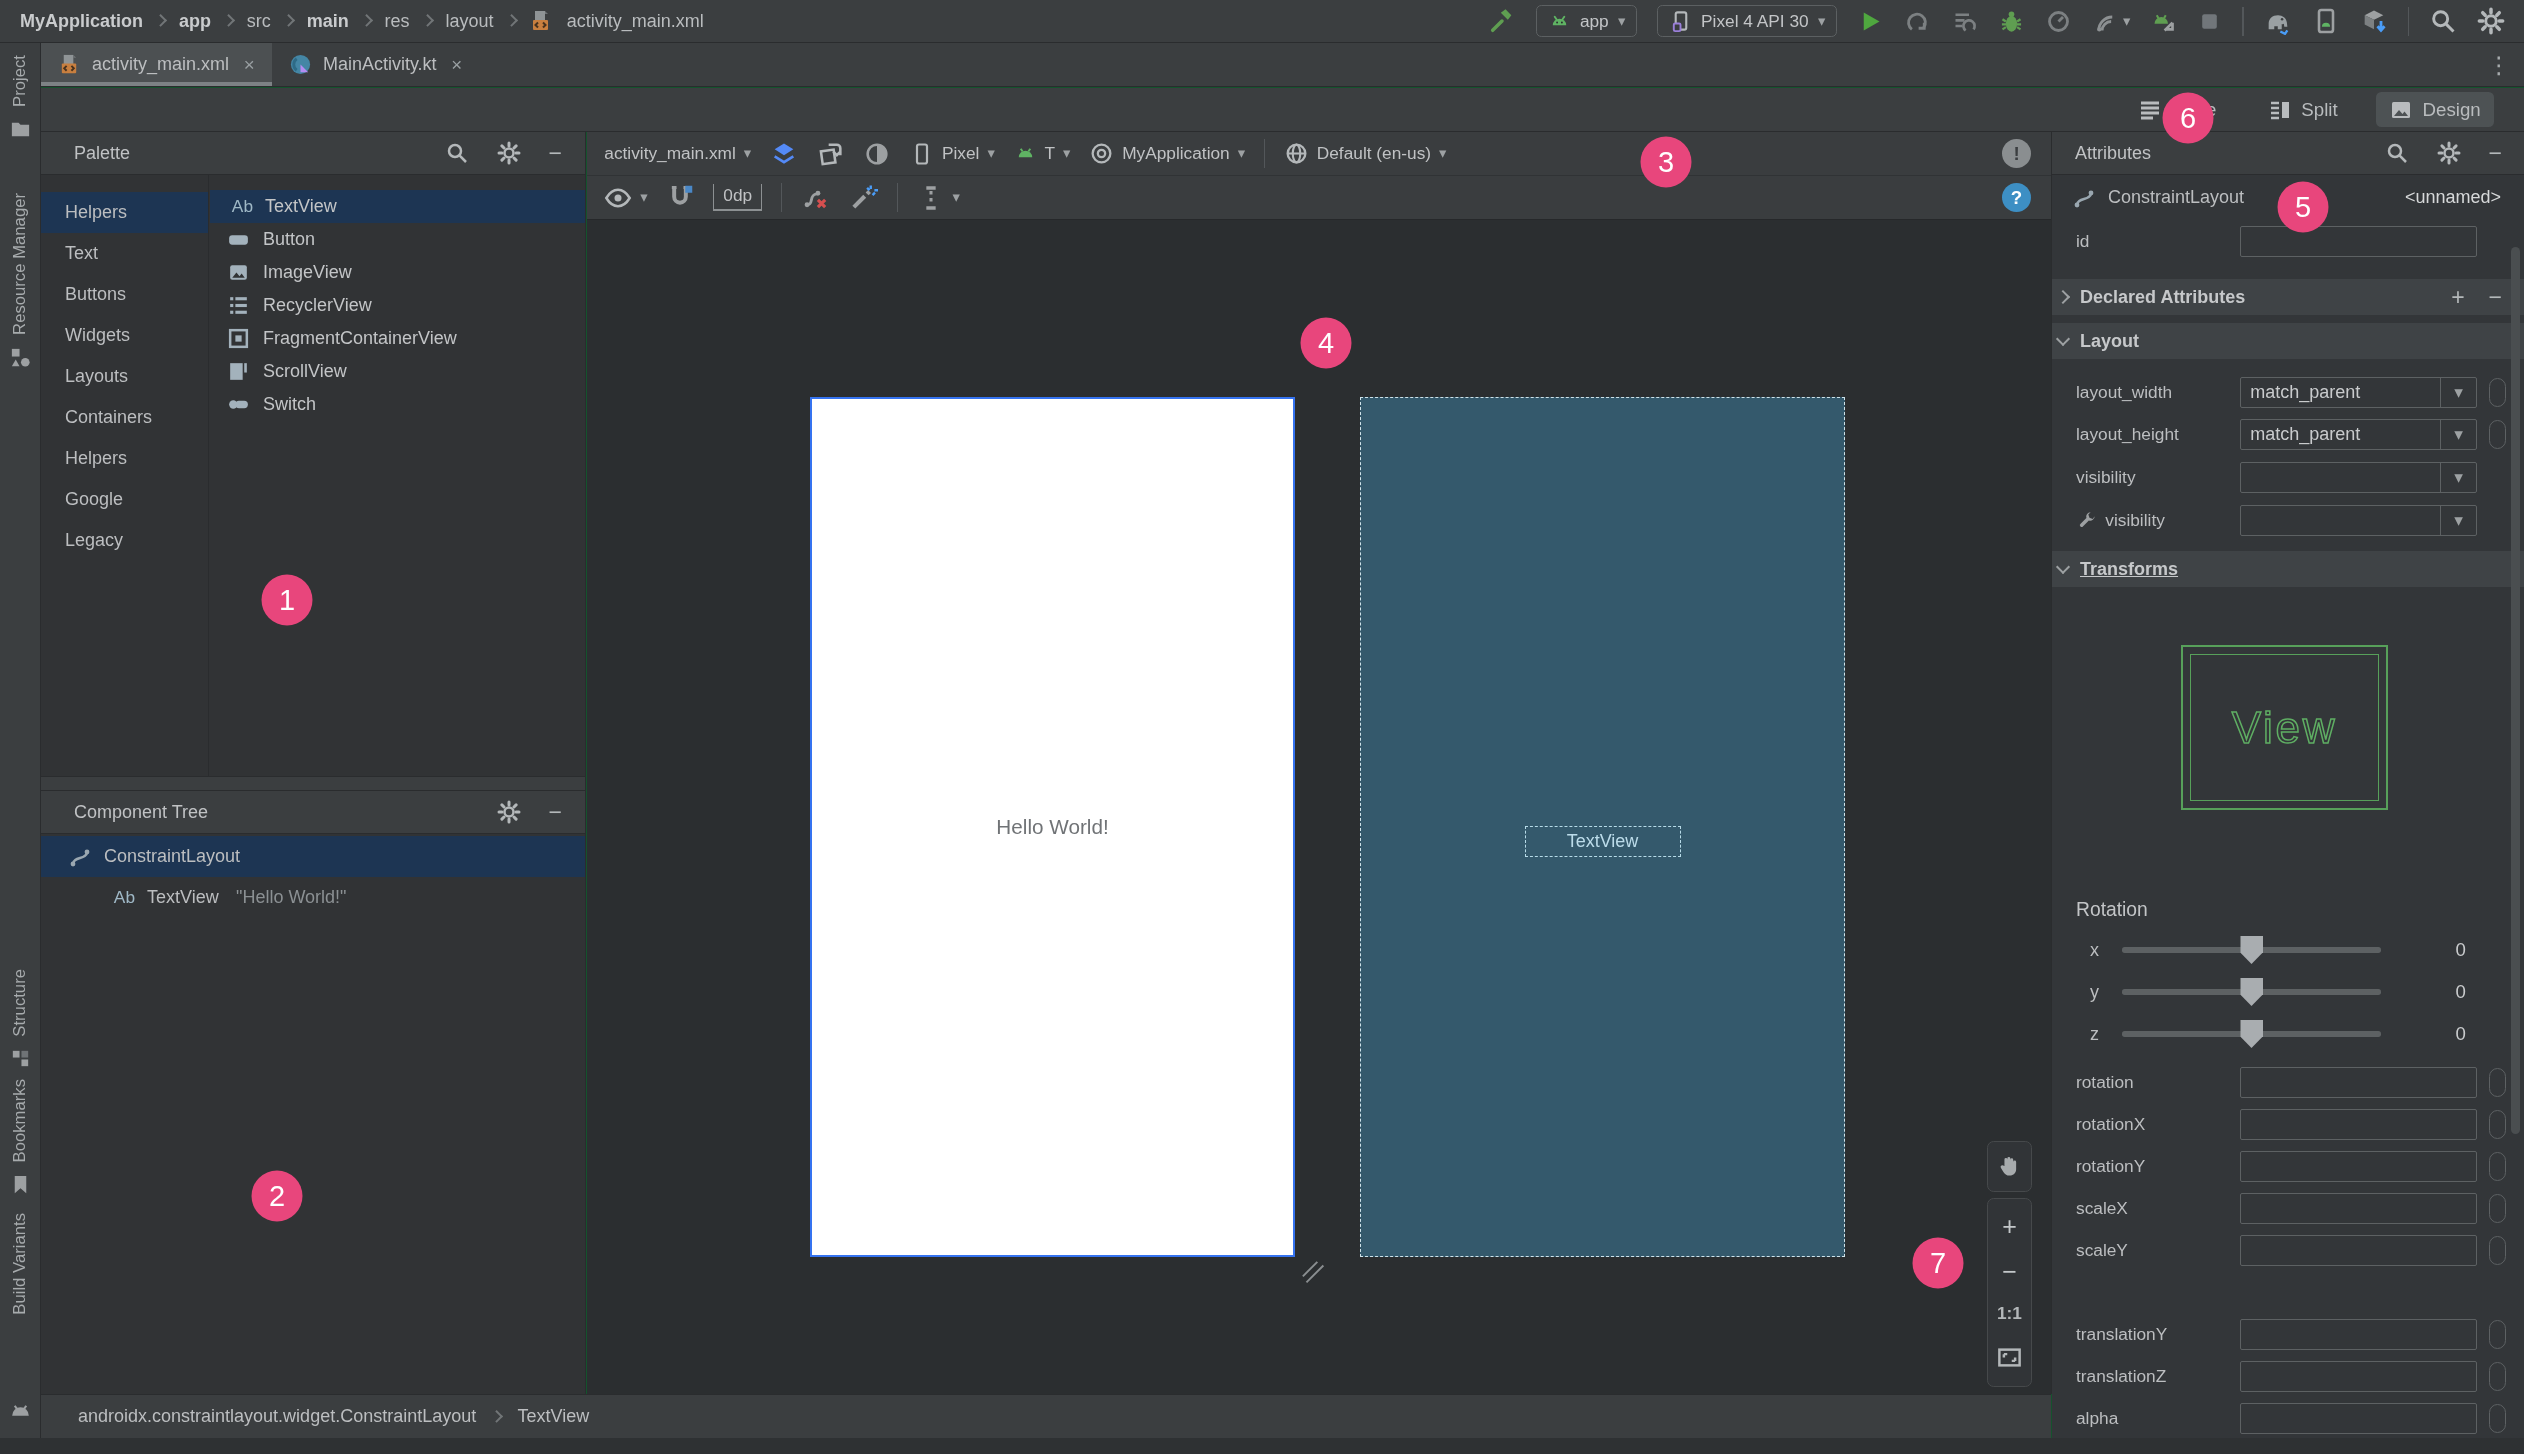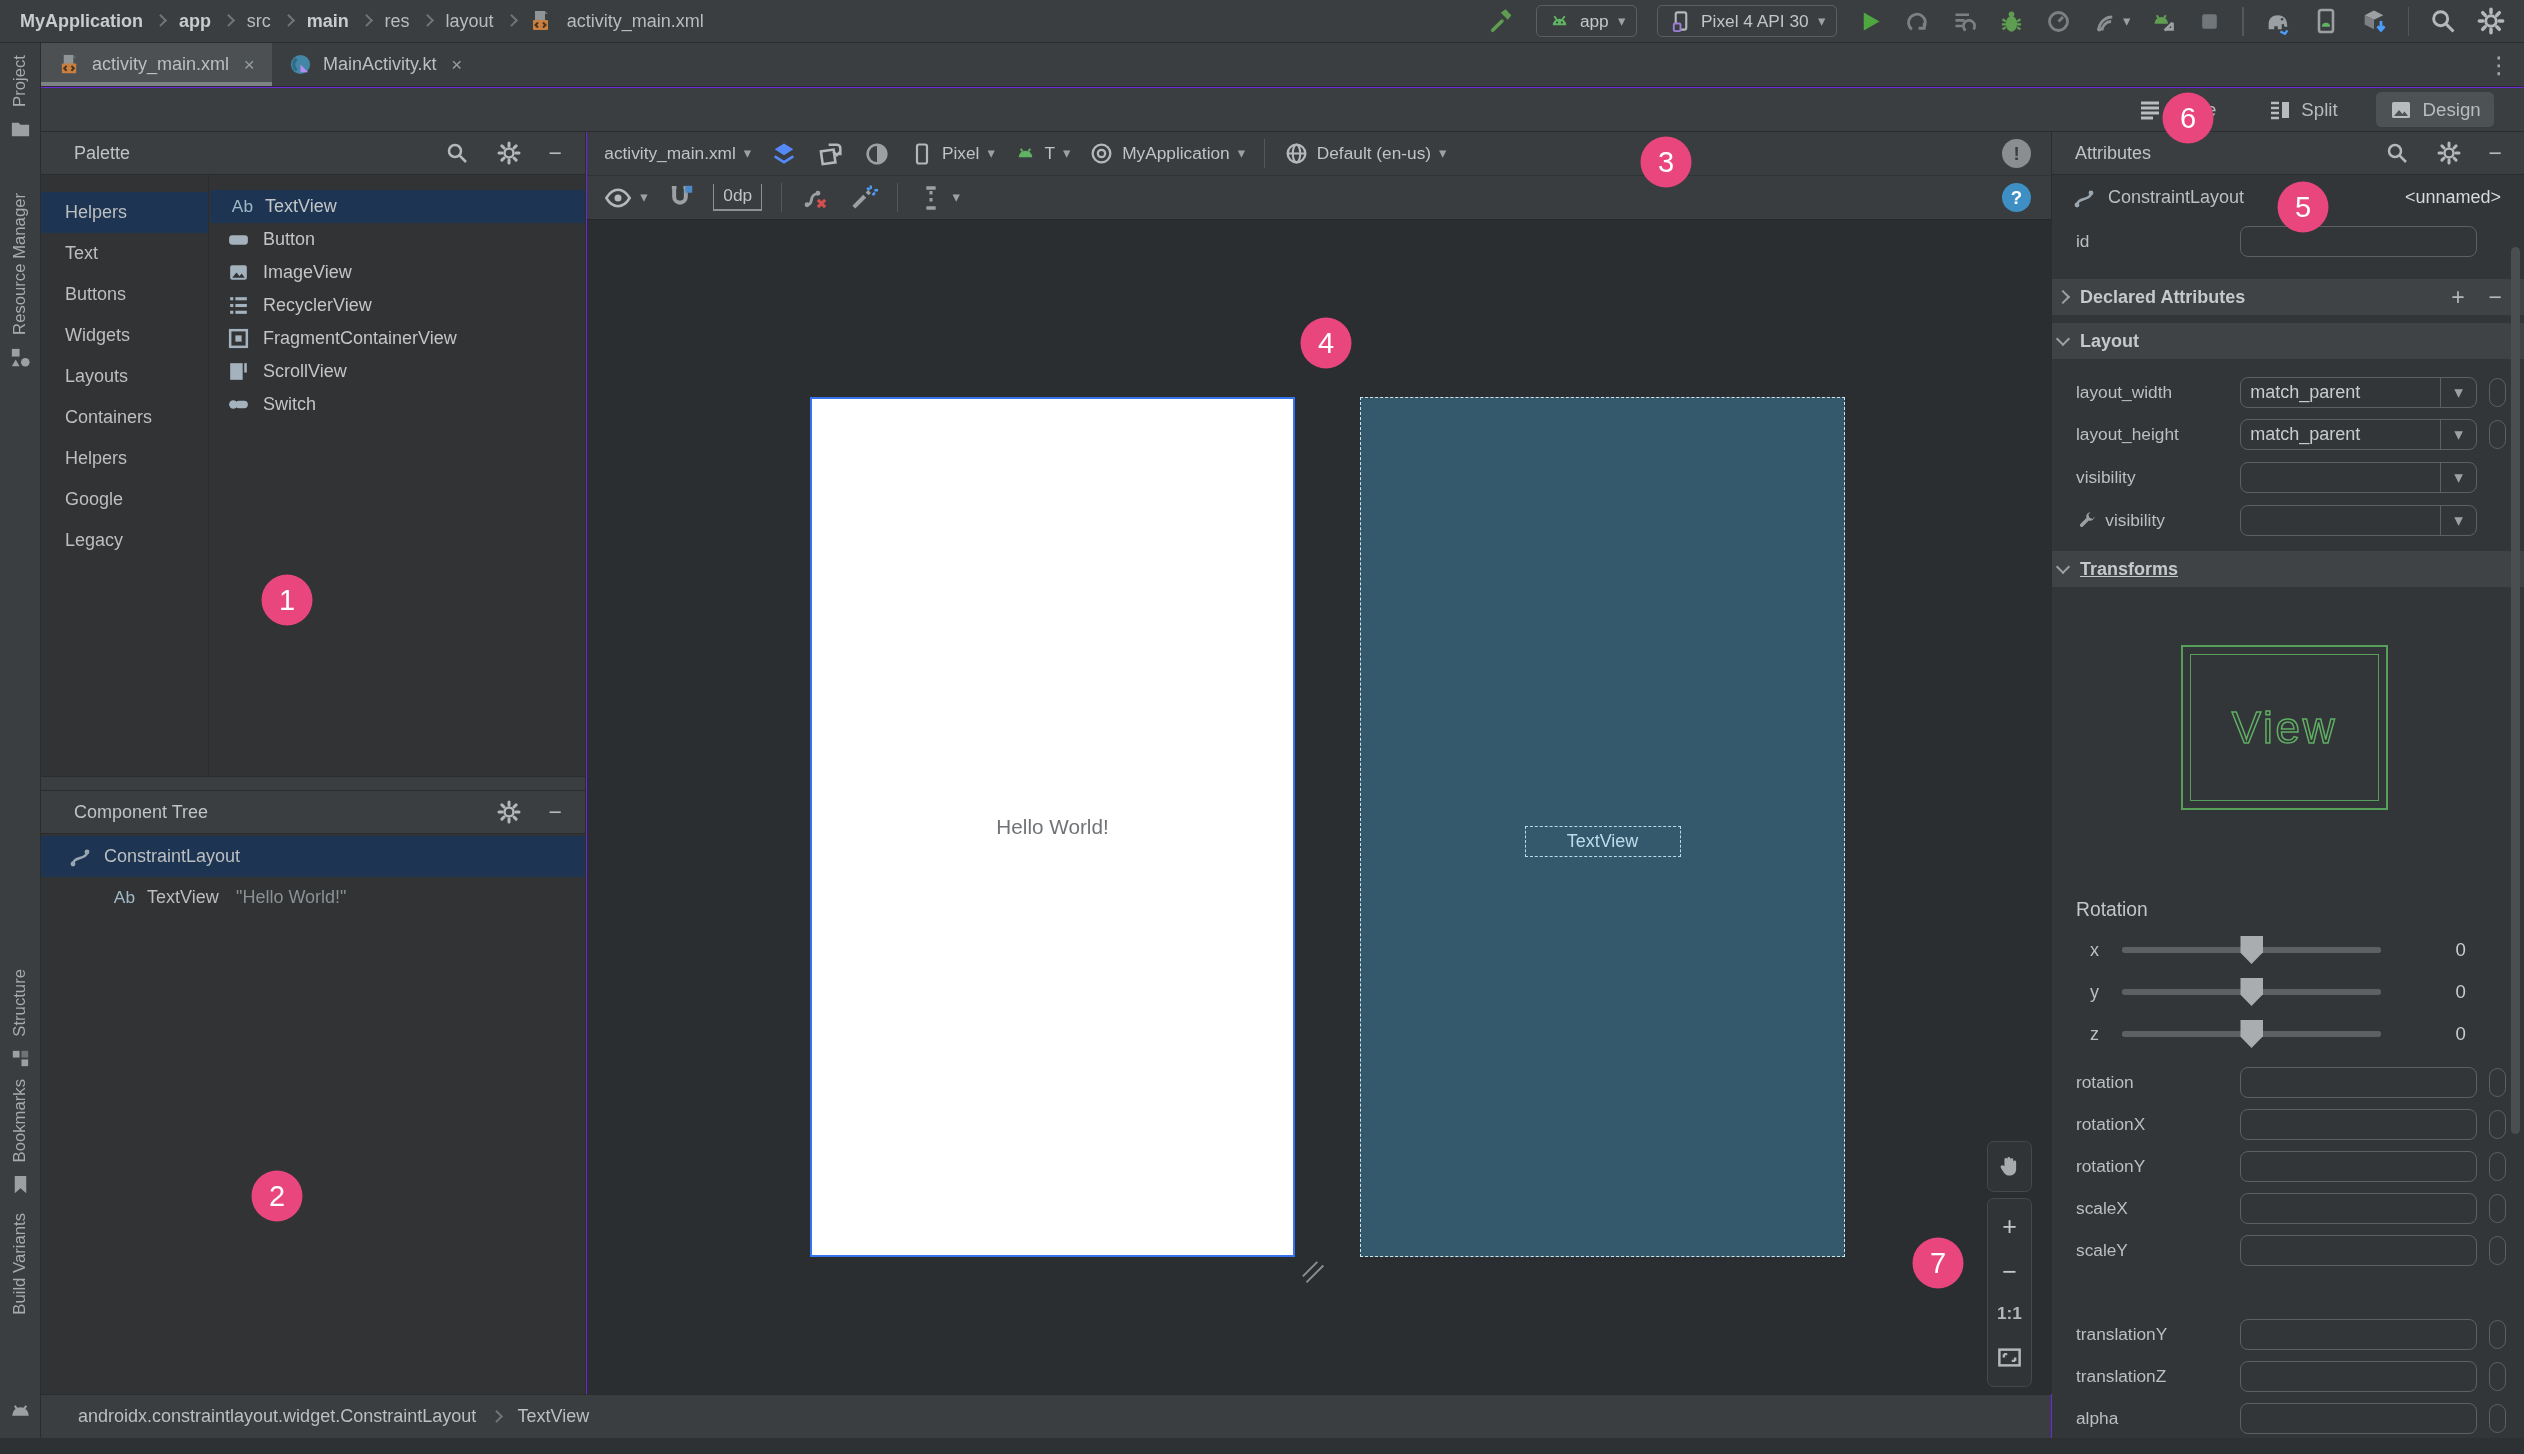--- a/index.html
+++ b/index.html
@@ -1,17 +1,17 @@
 <!DOCTYPE html>
 <html style="font-size:10.7px"><head>
 <meta charset="utf-8">
 <style>
   html,body{margin:0;padding:0;background:#26282a;}
   #app{position:relative;width:2525px;height:1454px;overflow:hidden;
-       font-family:"Liberation Sans",sans-serif;color:#bcbec0;background:#6d28d9;}
+       font-family:"Liberation Sans",sans-serif;color:#bcbec0;background:#14532d;}
   .abs{position:absolute;}
   .row{display:flex;align-items:center;}
   svg{display:block;}
   .ic{flex:none;}
 
   
   #main-toolbar{left:0;top:0;width:2525px;height:43px;background:#3b3e40;
     border-bottom:1.3px solid #2a2c2e;display:flex;align-items:center;justify-content:space-between;
     padding:0 20px;box-sizing:border-box;}
   .crumbs{display:flex;align-items:center;gap:13.3px;font-size:18px;color:#b9bcbe;}
@@ -103,21 +103,21 @@
   
   #attrs{left:2052px;top:132px;width:473px;height:1306px;background:#333639;overflow:hidden;}
   #attr-header{position:absolute;left:0;top:0;width:473px;height:43px;background:#3b3e40;
     border-bottom:1.3px solid #2a2c2e;display:flex;align-items:center;padding:0 23px;
     box-sizing:border-box;font-size:18px;color:#c0c2c4;}
   #attr-component{position:absolute;left:0;top:43px;width:473px;height:45px;display:flex;align-items:center;
     gap:12px;padding:0 24px 0 20px;box-sizing:border-box;font-size:18px;}
   #attr-unnamed{margin-left:auto;color:#d7d9da;}
   .a-row{position:absolute;left:0;width:473px;height:43px;display:flex;align-items:center;font-size:17.3px;color:#bcbec0;}
   .a-label{padding-left:24px;display:flex;align-items:center;gap:8px;}
-  .field{position:absolute;left:188px;width:237px;height:31px;border:1.3px solid #5d6163;border-radius:8px;
+  .field{position:absolute;left:188px;width:237px;height:31px;border:1.3px solid #5d6163;border-radius:2px;
     box-sizing:border-box;background:transparent;}
   .combo-field{display:flex;}
   .combo-val{flex:1;display:flex;align-items:center;padding-left:9.3px;font-size:18px;color:#c9cbcd;overflow:hidden;}
   .combo-btn{width:36px;border-left:1.3px solid #5d6163;display:flex;align-items:center;justify-content:center;
     color:#9da1a3;box-sizing:border-box;}
   .pill{position:absolute;left:437px;width:17.3px;height:29px;border:1.3px solid #5d6163;border-radius:9.3px;box-sizing:border-box;}
   .band{position:absolute;left:0;width:473px;height:36px;background:#3f4346;display:flex;align-items:center;
     gap:12px;padding-left:6px;box-sizing:border-box;font-size:18px;font-weight:bold;color:#c6c8ca;}
   .chev{width:8px;height:8px;border-top:2px solid #9da1a3;border-right:2px solid #9da1a3;flex:none;}
   .chev.r{transform:rotate(45deg);}

